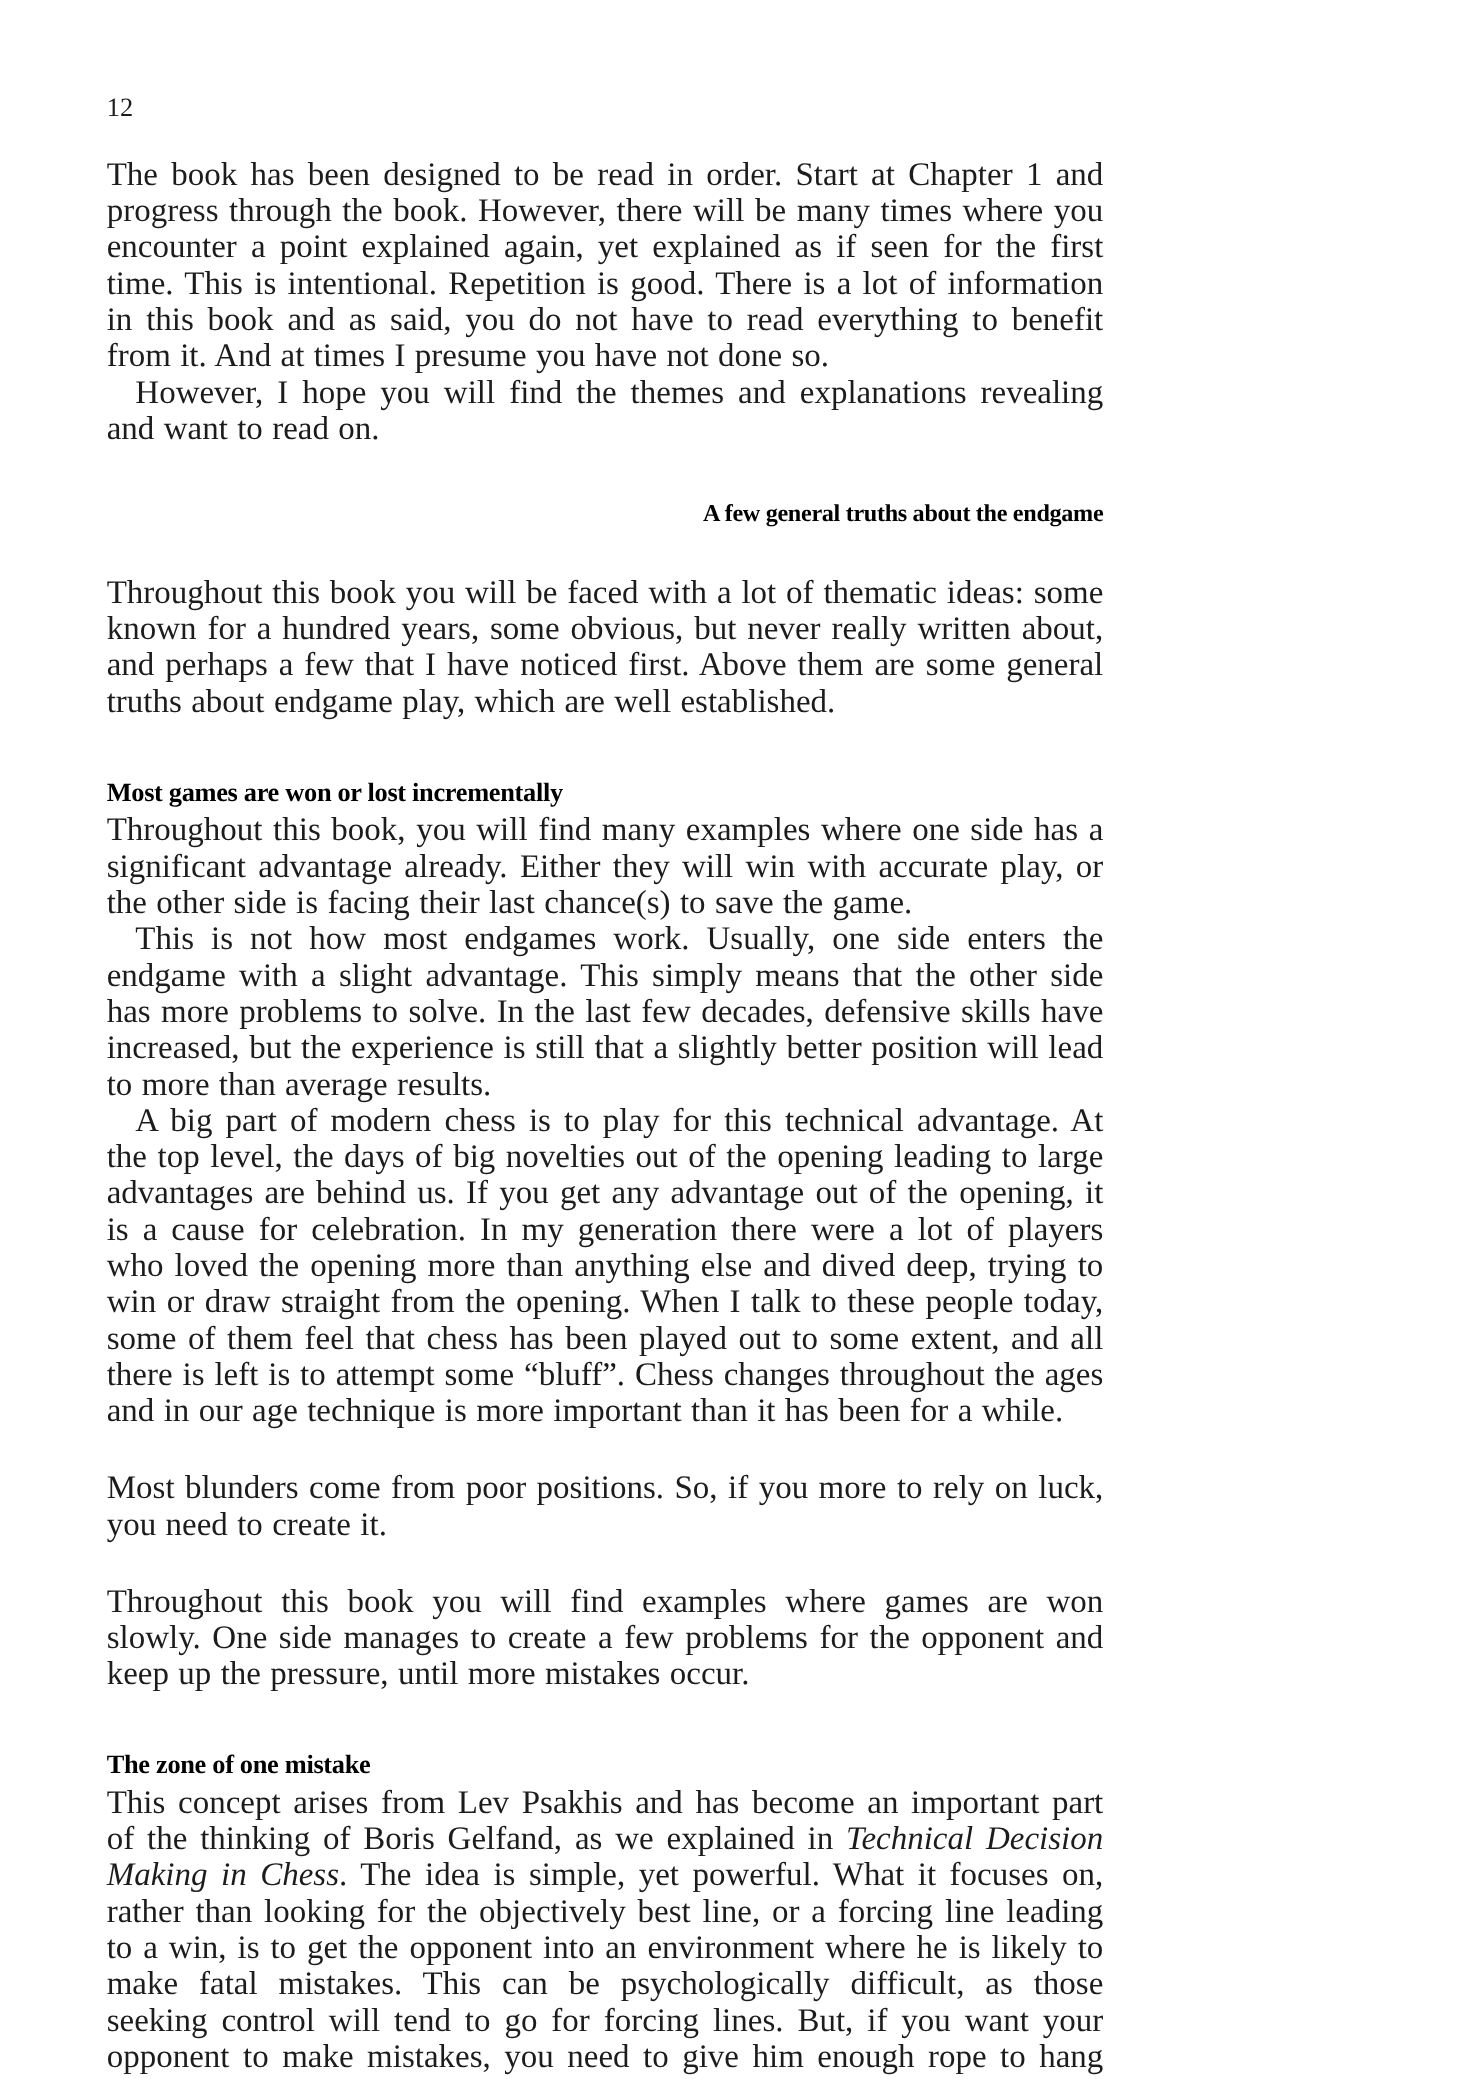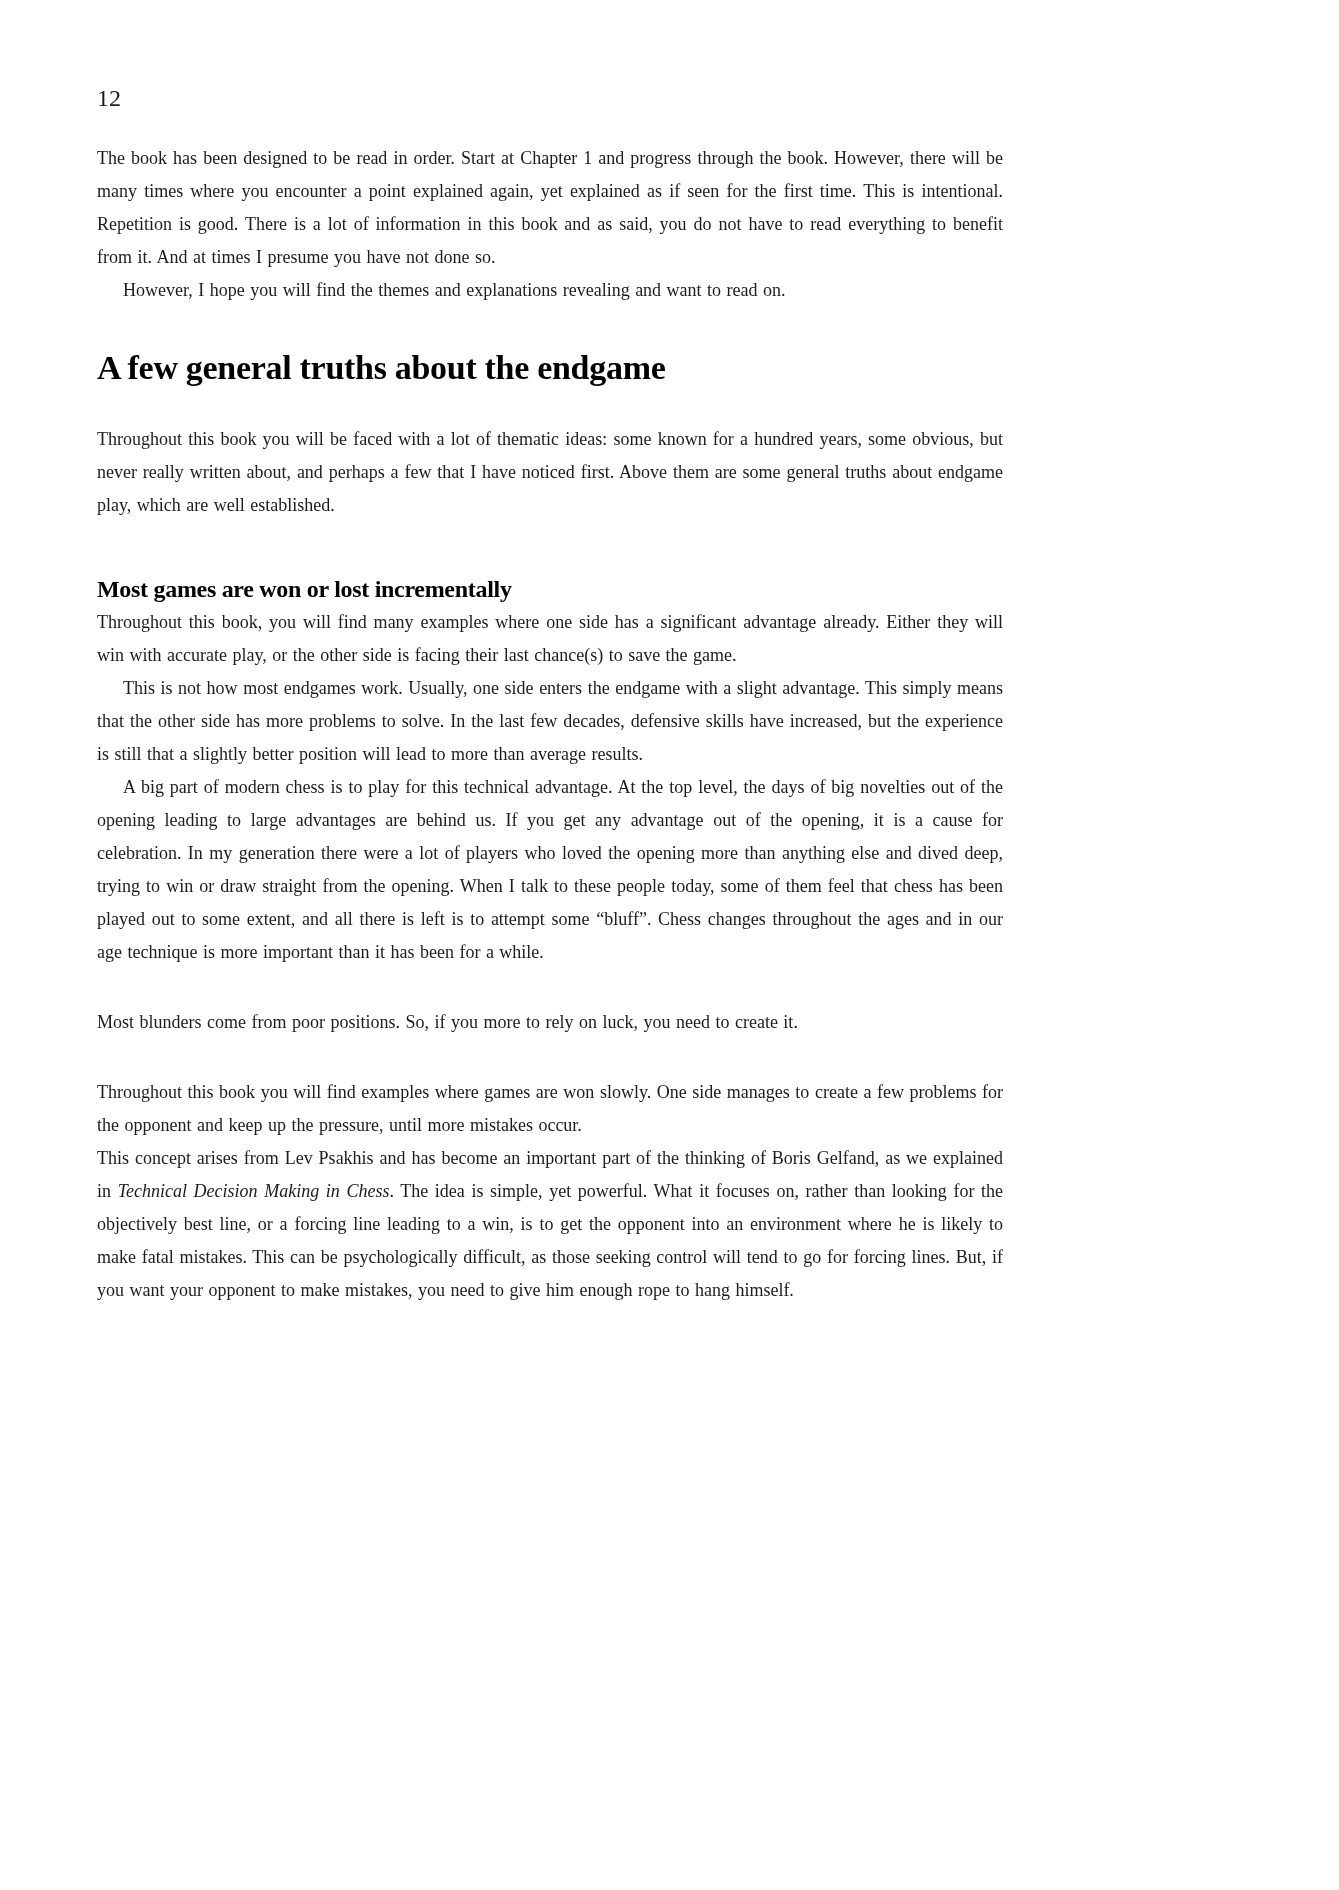--- a/index.html
+++ b/index.html
@@ -28,35 +28,35 @@
     font-size: 24px;
     line-height: 28px;
     margin: 0 0 58px 0;
   }
   .page-num {
     position: absolute;
     left: 0;
     top: 0;
   }
   p.body-par {
-    font-size: 18px;
+    font-size: 30px;
     line-height: 33px;
     text-align: justify;
     margin: 0;
     word-spacing: 1px;
   }
   p.indent {
     text-indent: 26px;
   }
   p.gap {
     margin-top: 37px;
   }
   .section-heading {
-    text-align: left;
-    font-size: 34px;
+    text-align: right;
+    font-size: 22px;
     line-height: 30px;
     font-weight: bold;
     color: #000000;
     letter-spacing: -0.3px;
     margin: 46px 0 40px 0;
   }
   .subheading {
     font-size: 24px;
     line-height: 33px;
     font-weight: bold;
@@ -87,17 +87,18 @@
 
     <h3 class="subheading">Most games are won or lost incrementally</h3>
     <p class="body-par">Throughout this book, you will find many examples where one side has a significant advantage already. Either they will win with accurate play, or the other side is facing their last chance(s) to save the game.</p>
     <p class="body-par indent">This is not how most endgames work. Usually, one side enters the endgame with a slight advantage. This simply means that the other side has more problems to solve. In the last few decades, defensive skills have increased, but the experience is still that a slightly better position will lead to more than average results.</p>
     <p class="body-par indent">A big part of modern chess is to play for this technical advantage. At the top level, the days of big novelties out of the opening leading to large advantages are behind us. If you get any advantage out of the opening, it is a cause for celebration. In my generation there were a lot of players who loved the opening more than anything else and dived deep, trying to win or draw straight from the opening. When I talk to these people today, some of them feel that chess has been played out to some extent, and all there is left is to attempt some “bluff”. Chess changes throughout the ages and in our age technique is more important than it has been for a while.</p>
 
     <p class="body-par gap">Most blunders come from poor positions. So, if you more to rely on luck, you need to create it.</p>
 
     <p class="body-par gap">Throughout this book you will find examples where games are won slowly. One side manages to create a few problems for the opponent and keep up the pressure, until more mistakes occur.</p>
 
+    <h3 class="subheading">The zone of one mistake</h3>
     <p class="body-par"><span>This concept arises from Lev Psakhis and has become an important part of the thinking of Boris Gelfand, as we explained in </span><span class="italic">Technical Decision Making in Chess</span><span>. The idea is simple, yet powerful. What it focuses on, rather than looking for the objectively best line, or a forcing line leading to a win, is to get the opponent into an environment where he is likely to make fatal mistakes. This can be psychologically difficult, as those seeking control will tend to go for forcing lines. But, if you want your opponent to make mistakes, you need to give him enough rope to hang himself.</span></p>
 
 
   </div>
 </div>
 
 </body></html>

